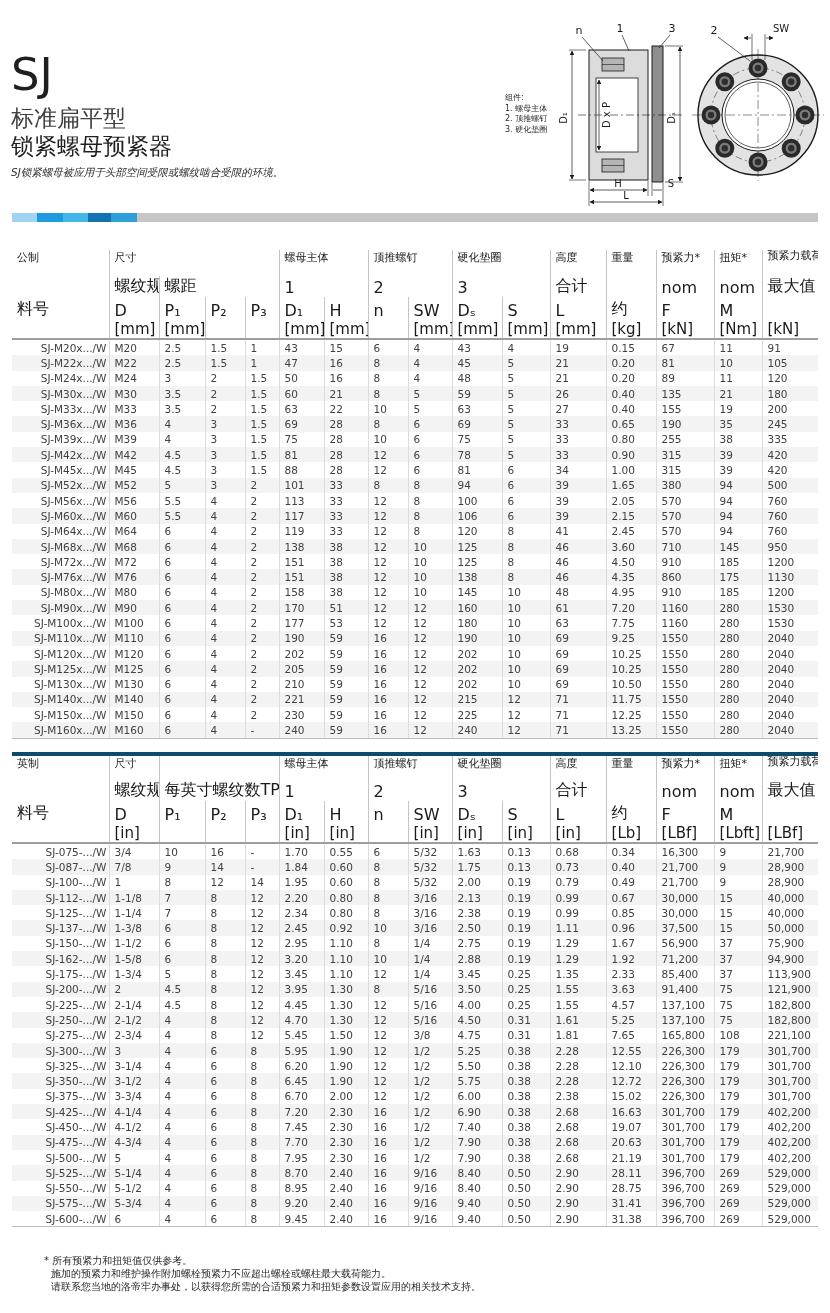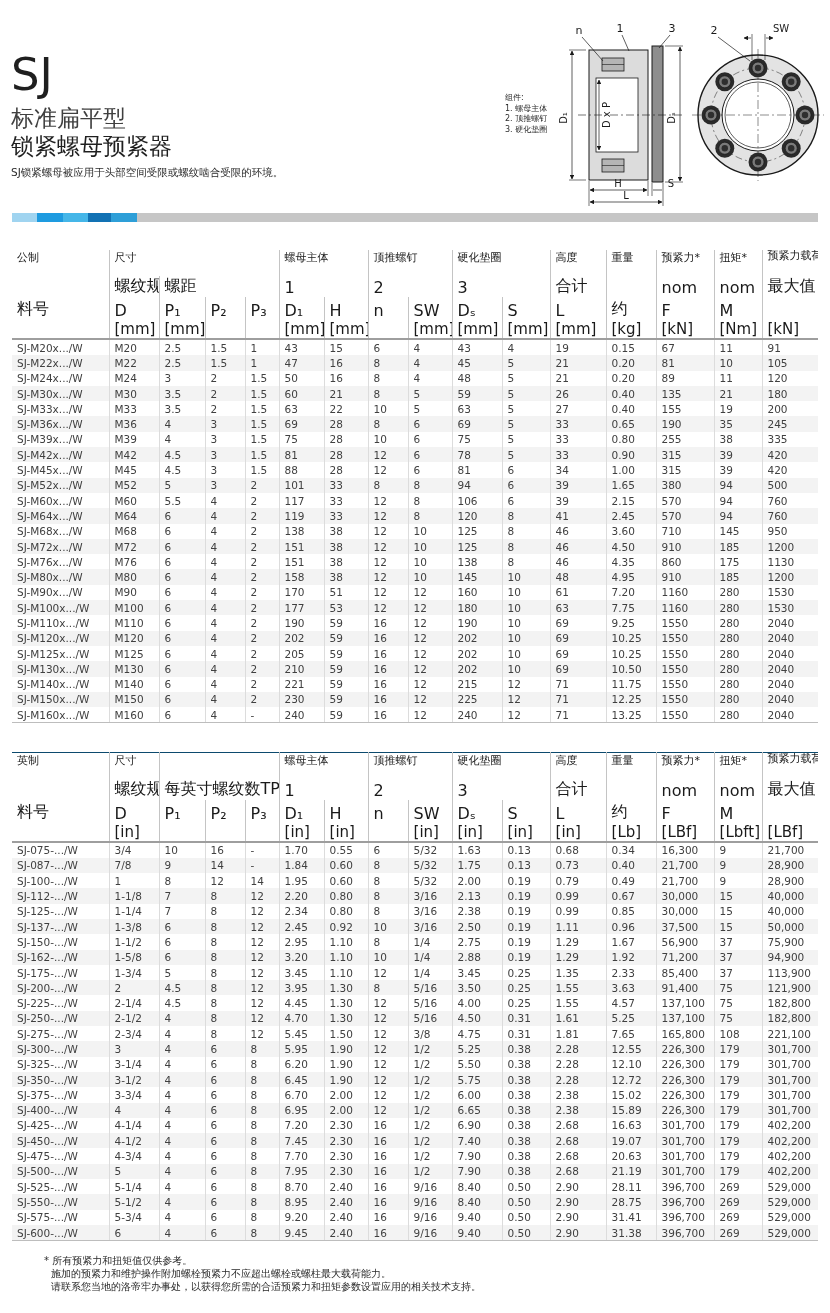--- a/index.html
+++ b/index.html
@@ -2,21 +2,21 @@
 <html><head>
 <meta charset="utf-8">
 <style>
   html,body{margin:0;padding:0;background:#ffffff;}
   .page{position:relative;width:830px;height:1313px;background:#fff;overflow:hidden;
         font-family:"DejaVu Sans","Liberation Sans",sans-serif;color:#1a1a1a;}
   
   .t-sj{position:absolute;left:11px;top:52px;font-size:45px;line-height:46px;font-weight:400;color:#1f1f1f;}
   .t-sub1{position:absolute;left:11px;top:105px;font-size:23px;line-height:26px;font-weight:400;color:#404040;}
   .t-sub2{position:absolute;left:11px;top:133px;font-size:23px;line-height:26px;font-weight:400;color:#1f1f1f;}
-  .t-desc{position:absolute;left:11px;top:166px;font-size:10.5px;line-height:13px;color:#2a2a2a;}
+  .t-desc{position:absolute;left:11px;top:166px;font-size:10.5px;line-height:13px;color:#2a2a2a;font-style:italic;}
   
   .drawing{position:absolute;left:486px;top:20px;}
   .legend{position:absolute;left:505px;top:93px;font-size:8px;line-height:10.5px;color:#2a2a2a;}
   .dim-t{font-size:10px;fill:#1a1a1a;}
   .call-t{font-size:11px;fill:#1a1a1a;}
   
   .brandbar{position:absolute;left:12px;top:213px;width:806px;height:9px;display:flex;}
   .brandbar .seg{height:9px;}
   .brandbar .track{flex:1;height:9px;}
   
@@ -28,24 +28,24 @@
   table.spec thead tr:nth-child(2){height:17px;}
   table.spec thead tr:nth-child(3){height:23px;}
   table.spec thead tr:nth-child(4){height:13px;}
   th.g{font-size:11px;font-weight:bold;vertical-align:top;padding-top:5px;}
   th.wrap{white-space:normal;line-height:11px;}
   th.s{font-size:16px;font-weight:bold;vertical-align:bottom;padding-bottom:2px;}
   th.ctr{text-align:center;}
   th.u{font-size:15px;font-weight:normal;color:#333;vertical-align:top;}
   table.spec thead tr:nth-child(4) th{border-bottom:2px solid #9e9e9e;}
   table.spec tbody td{font-size:10.5px;height:15.3px;color:#404040;border-left:1px solid #dcdcdc;vertical-align:middle;}
-  table.spec tbody td:first-child{border-left:none;}
+  table.spec tbody td:first-child{border-left:none;text-align:right;}
   table.spec tbody tr:nth-child(even){background:#f3f3f3;}
   table.spec tbody tr:last-child td{border-bottom:1px solid #bdbdbd;}
-  table#imperial{border-top:1px solid #0c4a6e;}
+  table#imperial{border-top:4px solid #0c4a6e;}
   #metric{top:222px;margin-top:28px;}
   #imperial{top:752px;}
   
   .footnotes{position:absolute;left:12px;top:1254px;font-size:10px;line-height:13px;color:#2a2a2a;margin-left:32px;}
   .footnotes .fn-indent{padding-left:7px;}
 </style>
 </head>
 <body>
 
 <div class="page">
@@ -441,20 +441,38 @@
           <td>8</td>
           <td>94</td>
           <td>6</td>
           <td>39</td>
           <td>1.65</td>
           <td>380</td>
           <td>94</td>
           <td>500</td>
         </tr>
         <tr>
+          <td>SJ-M56x.../W</td>
+          <td>M56</td>
+          <td>5.5</td>
+          <td>4</td>
+          <td>2</td>
+          <td>113</td>
+          <td>33</td>
+          <td>12</td>
+          <td>8</td>
+          <td>100</td>
+          <td>6</td>
+          <td>39</td>
+          <td>2.05</td>
+          <td>570</td>
+          <td>94</td>
+          <td>760</td>
+        </tr>
+        <tr>
           <td>SJ-M60x.../W</td>
           <td>M60</td>
           <td>5.5</td>
           <td>4</td>
           <td>2</td>
           <td>117</td>
           <td>33</td>
           <td>12</td>
           <td>8</td>
           <td>106</td>
@@ -1104,38 +1122,20 @@
           <td>1/2</td>
           <td>6.00</td>
           <td>0.38</td>
           <td>2.38</td>
           <td>15.02</td>
           <td>226,300</td>
           <td>179</td>
           <td>301,700</td>
         </tr>
         <tr>
-          <td>SJ-400-.../W</td>
-          <td>4</td>
-          <td>4</td>
-          <td>6</td>
-          <td>8</td>
-          <td>6.95</td>
-          <td>2.00</td>
-          <td>12</td>
-          <td>1/2</td>
-          <td>6.65</td>
-          <td>0.38</td>
-          <td>2.38</td>
-          <td>15.89</td>
-          <td>226,300</td>
-          <td>179</td>
-          <td>301,700</td>
-        </tr>
-        <tr>
           <td>SJ-425-.../W</td>
           <td>4-1/4</td>
           <td>4</td>
           <td>6</td>
           <td>8</td>
           <td>7.20</td>
           <td>2.30</td>
           <td>16</td>
           <td>1/2</td>
           <td>6.90</td>

